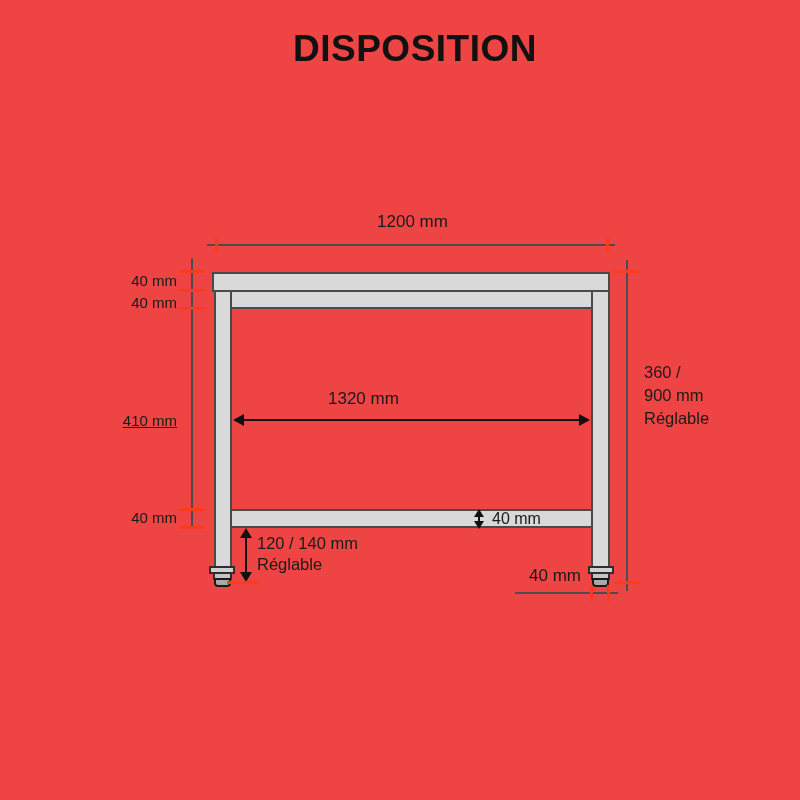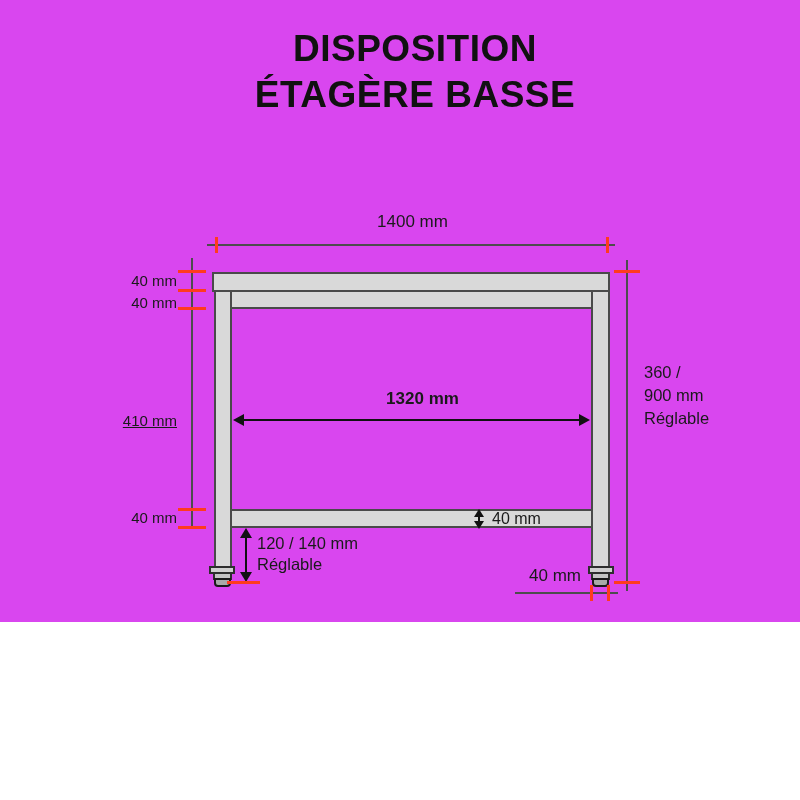--- a/index.html
+++ b/index.html
@@ -7,21 +7,21 @@
     --steel-fill:#d9d9d9;
     --steel-border:#4a4a4a;
     --line:#4d4d4d;
     --badge-bg:#3b3b3b;
     --badge-text:#ffffff;
     --text:#1a1a1a;
     --title-text:#111111;
   }
   html,body{margin:0;padding:0;background:#fff;}
   #canvas{
-    position:relative;width:800px;height:622px;background:#d946ef;overflow:hidden;
+    position:relative;width:800px;height:800px;background:#ef4444;overflow:hidden;
     font-family:"Liberation Sans", sans-serif;
   }
   .abs{position:absolute;}
   
   .title{left:30px;top:26px;width:770px;text-align:center;
     font-size:37px;line-height:46px;font-weight:800;letter-spacing:.5px;
     color:var(--title-text);}
   
   .badge{left:577px;top:134px;width:202px;height:64px;background:var(--badge-bg);
     border-radius:10px;display:flex;align-items:center;justify-content:center;
@@ -52,55 +52,54 @@
   .ah-right{border-top:6px solid transparent;border-bottom:6px solid transparent;border-left:11px solid #111;}
   .ah-up-sm{border-left:5px solid transparent;border-right:5px solid transparent;border-bottom:8px solid #111;}
   .ah-down-sm{border-left:5px solid transparent;border-right:5px solid transparent;border-top:8px solid #111;}
   .ah-up{border-left:6px solid transparent;border-right:6px solid transparent;border-bottom:10px solid #111;}
   .ah-down{border-left:6px solid transparent;border-right:6px solid transparent;border-top:10px solid #111;}
   
   .lbl{color:var(--text);font-size:16px;white-space:nowrap;}
   .lbl-big{font-size:17px;}
   .lbl-rcol{left:97px;width:80px;text-align:right;font-size:15px;}
   .lbl-1400{left:330px;top:212px;width:165px;text-align:center;}
-  .lbl-1320{left:345px;top:389px;width:155px;text-align:center;font-weight:bold;}
+  .lbl-1320{left:328px;top:389px;width:155px;}
   .lbl-shelf40{left:492px;top:510px;font-size:16px;}
   .lbl-height{left:644px;top:361px;line-height:23px;font-size:16.5px;}
   .lbl-clearance{left:257px;top:533px;line-height:21px;font-size:16.5px;}
   .lbl-footw{left:500px;top:566px;width:110px;text-align:center;}
 </style>
 </head>
 <body>
 
 <div id="canvas">
 
   <div class="abs title">
     <div>DISPOSITION</div>
-    <div>ÉTAGÈRE BASSE</div>
   </div>
 
 
   <div class="abs part leg-left"></div>
   <div class="abs part leg-right"></div>
   <div class="abs part rail"></div>
   <div class="abs part shelf"></div>
   <div class="abs part tabletop"></div>
 
   <div class="abs foot-ring" style="left:209px;top:566px;"></div>
   <div class="abs foot-mid" style="left:213px;top:572px;"></div>
   <div class="abs foot-base" style="left:214px;top:578px;"></div>
 
   <div class="abs foot-ring" style="left:588px;top:566px;"></div>
   <div class="abs foot-mid" style="left:591px;top:572px;"></div>
   <div class="abs foot-base" style="left:592px;top:578px;"></div>
 
   <div class="abs dline dl-top"></div>
   <div class="abs tickv" style="left:215px;top:237px;"></div>
   <div class="abs tickv" style="left:606px;top:237px;"></div>
-  <div class="abs lbl lbl-big lbl-1400">1400 mm</div>
+  <div class="abs lbl lbl-big lbl-1400">1200 mm</div>
 
   <div class="abs dline dl-left"></div>
   <div class="abs tickh" style="left:178px;top:270px;width:28px;"></div>
   <div class="abs tickh" style="left:178px;top:289px;width:28px;"></div>
   <div class="abs tickh" style="left:178px;top:307px;width:28px;"></div>
   <div class="abs tickh" style="left:178px;top:508px;width:28px;"></div>
   <div class="abs tickh" style="left:178px;top:526px;width:28px;"></div>
   <div class="abs lbl lbl-rcol" style="top:272px;">40 mm</div>
   <div class="abs lbl lbl-rcol" style="top:294px;">40 mm</div>
   <div class="abs lbl lbl-rcol" style="top:412px;text-decoration:underline;">410 mm</div>

